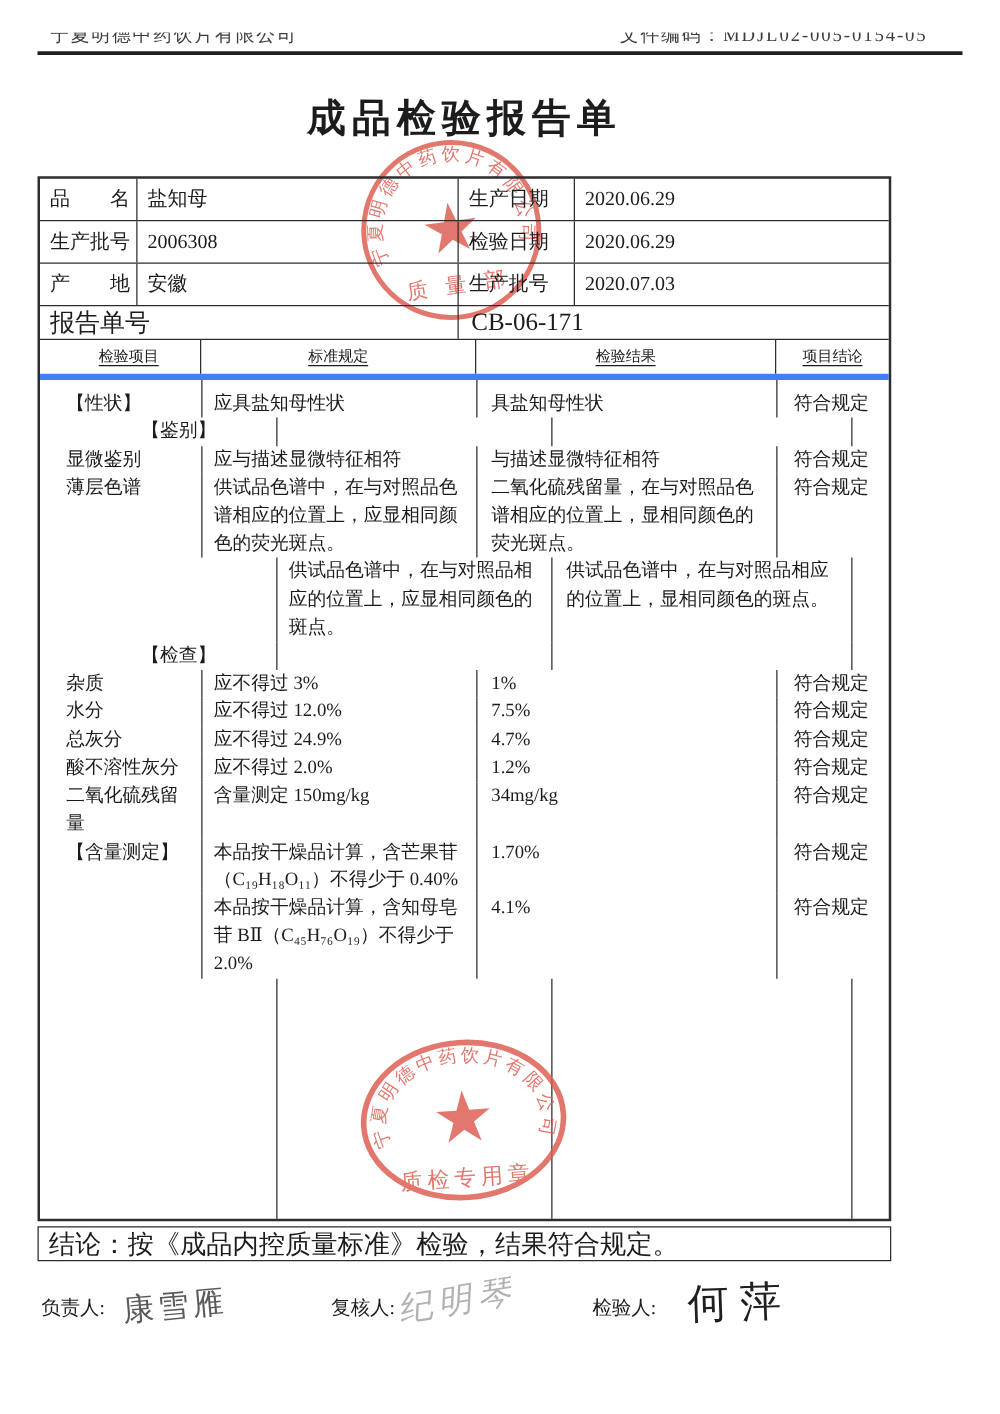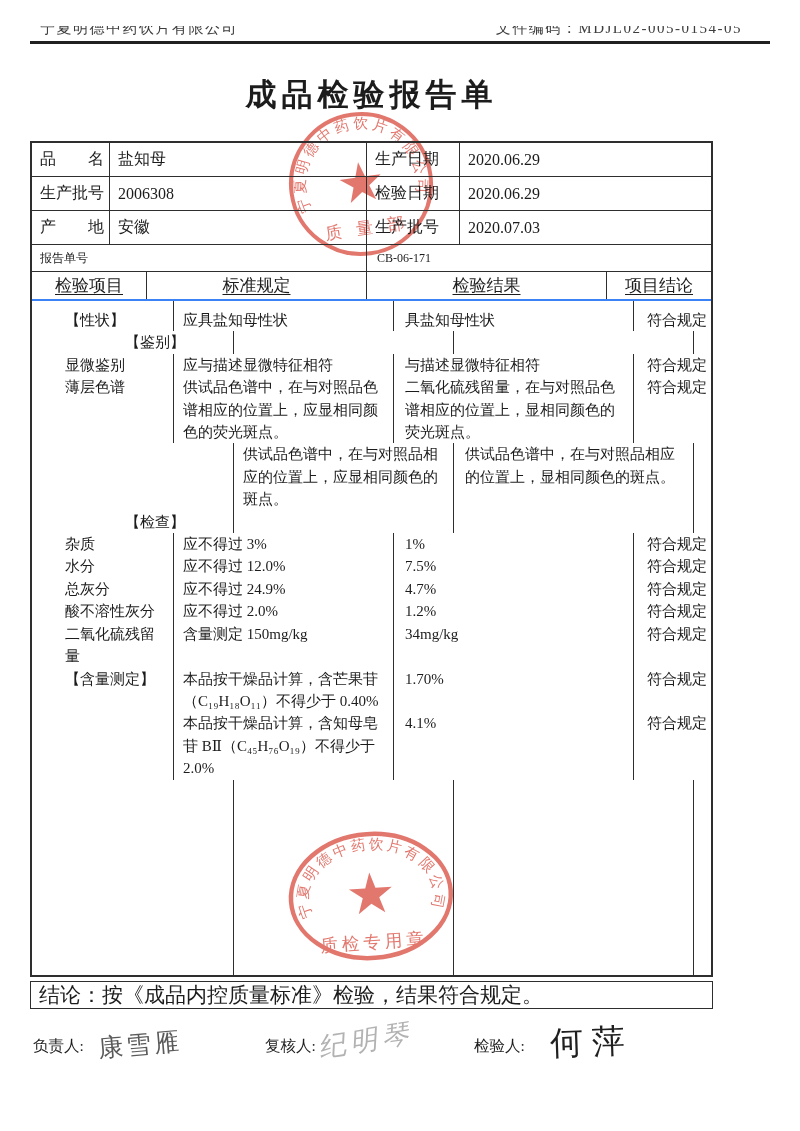--- a/index.html
+++ b/index.html
@@ -13,35 +13,35 @@
   .hdr-rule{position:absolute;left:30px;top:41px;width:740px;height:3px;background:#202020;}
   
   .title{position:absolute;left:30px;top:74px;width:683px;text-align:center;
          font-size:31px;font-weight:700;letter-spacing:5px;}
   
   .doc-table{position:absolute;left:30px;top:141px;width:683px;height:836px;
              border:2px solid #2e2e2e;box-sizing:border-box;display:flex;flex-direction:column;}
   .irow{display:flex;border-bottom:1px solid #2e2e2e;height:33px;font-size:16px;flex:0 0 auto;}
   .ic{display:flex;align-items:center;padding-left:8px;box-sizing:border-box;border-right:1px solid #2e2e2e;}
   .ic1{width:78px;}.ic2{width:257px;}.ic3{width:93px;}.ic4{flex:1;border-right:none;}
-  .rrow{display:flex;border-bottom:1px solid #2e2e2e;height:26px;font-size:12px;flex:0 0 auto;justify-content:space-between;}
+  .rrow{display:flex;border-bottom:1px solid #2e2e2e;height:26px;font-size:20px;flex:0 0 auto;justify-content:space-between;}
   .rc1{width:335px;display:flex;align-items:center;padding-left:8px;box-sizing:border-box;border-right:1px solid #2e2e2e;}
   .rc2{flex:1;display:flex;align-items:center;padding-left:10px;}
-  .hrow{display:flex;border-bottom:2px solid #3b82f6;height:27px;font-size:17px;flex:0 0 auto;}
+  .hrow{display:flex;border-bottom:5px solid #3b82f6;height:27px;font-size:12px;flex:0 0 auto;padding-left:14px;}
   .hc{display:flex;align-items:center;justify-content:center;box-sizing:border-box;border-right:1px solid #2e2e2e;}
   .hc span{text-decoration:underline;text-underline-offset:3px;}
   .hc0{width:115px;}.hc1{width:220px;}.hc2{width:240px;}.hc3{flex:1;border-right:none;}
   .tbody{flex:1;display:flex;flex-direction:column;font-size:15px;align-items:flex-end;}
   .brow{display:flex;min-height:22.4px;flex:0 0 auto;}
   .brow.filler{flex:1;}
   .bcell{line-height:22.4px;box-sizing:border-box;}
   .bc0{width:115px;border-right:1px solid #2e2e2e;padding:0 4px 0 6px;}
   .bc1{width:220px;border-right:1px solid #2e2e2e;padding:0 6px 0 9px;}
   .bc2{width:240px;border-right:1px solid #2e2e2e;padding:0 6px 0 11px;}
-  .bc3{flex:1;padding:0 4px 0 13px;}
+  .bc3{flex:1;padding:0 16px 0 13px;}
   .tbody .brow:first-child .bcell{padding-top:8px;}
   
   .stamp{position:absolute;opacity:.82;pointer-events:none;}
   .stamp-top{left:285px;top:108px;width:152px;height:152px;transform:rotate(-8deg);}
   .stamp-bottom{left:285px;top:828px;width:172px;height:140px;transform:rotate(-4deg);}
   
   .concl{position:absolute;left:30px;top:981px;width:683px;height:28px;border:1.5px solid #2e2e2e;
          box-sizing:border-box;display:flex;align-items:center;padding-left:8px;font-size:21px;}
   .sig-label{position:absolute;top:1036px;font-size:15.5px;}
   .sig-l1{left:33px;}.sig-l2{left:265px;}.sig-l3{left:474px;}

